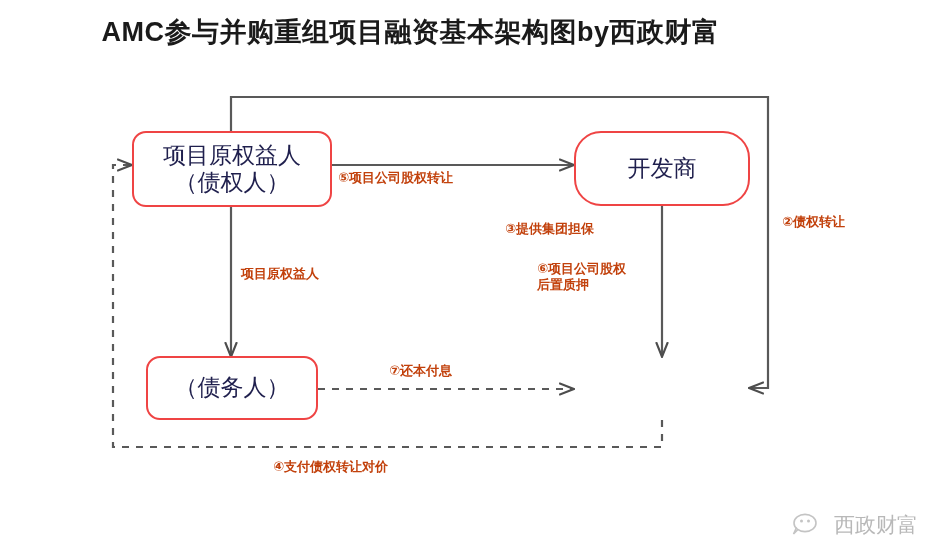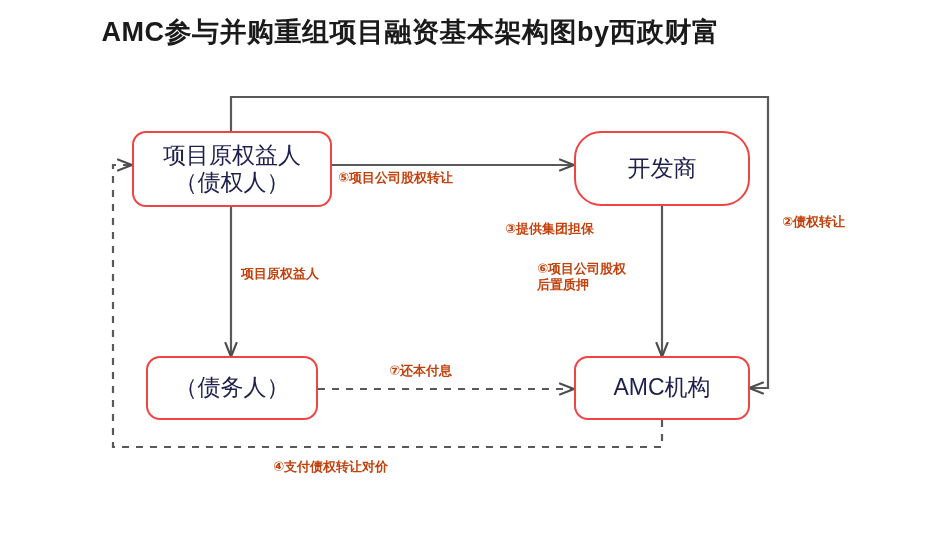--- a/index.html
+++ b/index.html
@@ -109,35 +109,43 @@
   </div>
 
   <div class="node-box" style="left:574px; top:131px; width:176px; height:75px;border-radius:27px;">
     <span class="node-line">开发商</span>
   </div>
 
   <div class="node-box" style="left:146px; top:356px; width:172px; height:64px;">
     <span class="node-line">（债务人）</span>
   </div>
 
-  <div class="node-box" style="left:574px; top:356px; width:176px; height:64px;">
-    <span class="node-line">AMC机构</span>
-  </div>
 
   <div class="edge-label" style="left:338px; top:170px;">⑤项目公司股权转让</div>
 
   <div class="edge-label" style="left:241px; top:266px;">项目原权益人</div>
 
   <div class="edge-label" style="left:505px; top:221px;">③提供集团担保</div>
 
   <div class="edge-label two-line" style="left:505px; top:261px; width:170px;margin-left:32px;">
     <span>⑥项目公司股权</span><br>
     <span>后置质押</span>
   </div>
 
   <div class="edge-label" style="left:782px; top:214px;">②债权转让</div>
 
   <div class="edge-label" style="left:389px; top:363px;">⑦还本付息</div>
 
   <div class="edge-label" style="left:273px; top:459px;">④支付债权转让对价</div>
 
+  <div id="watermark">
+    <span>
+      <svg width="34" height="24" viewBox="0 0 34 24">
+        <ellipse cx="13" cy="10" rx="11" ry="8.6" fill="none" stroke="#c4c4c4" stroke-width="1.6"></ellipse>
+        <path d="M 6 16.5 L 1.5 21 L 4.5 14.5" fill="none" stroke="#c4c4c4" stroke-width="1.6"></path>
+        <circle cx="9.5" cy="8" r="1.5" fill="#c4c4c4"></circle>
+        <circle cx="16.5" cy="8" r="1.5" fill="#c4c4c4"></circle>
+      </svg>
+    </span>
+    <span>西政财富</span>
+  </div>
 
 </div>
 
 </body></html>

